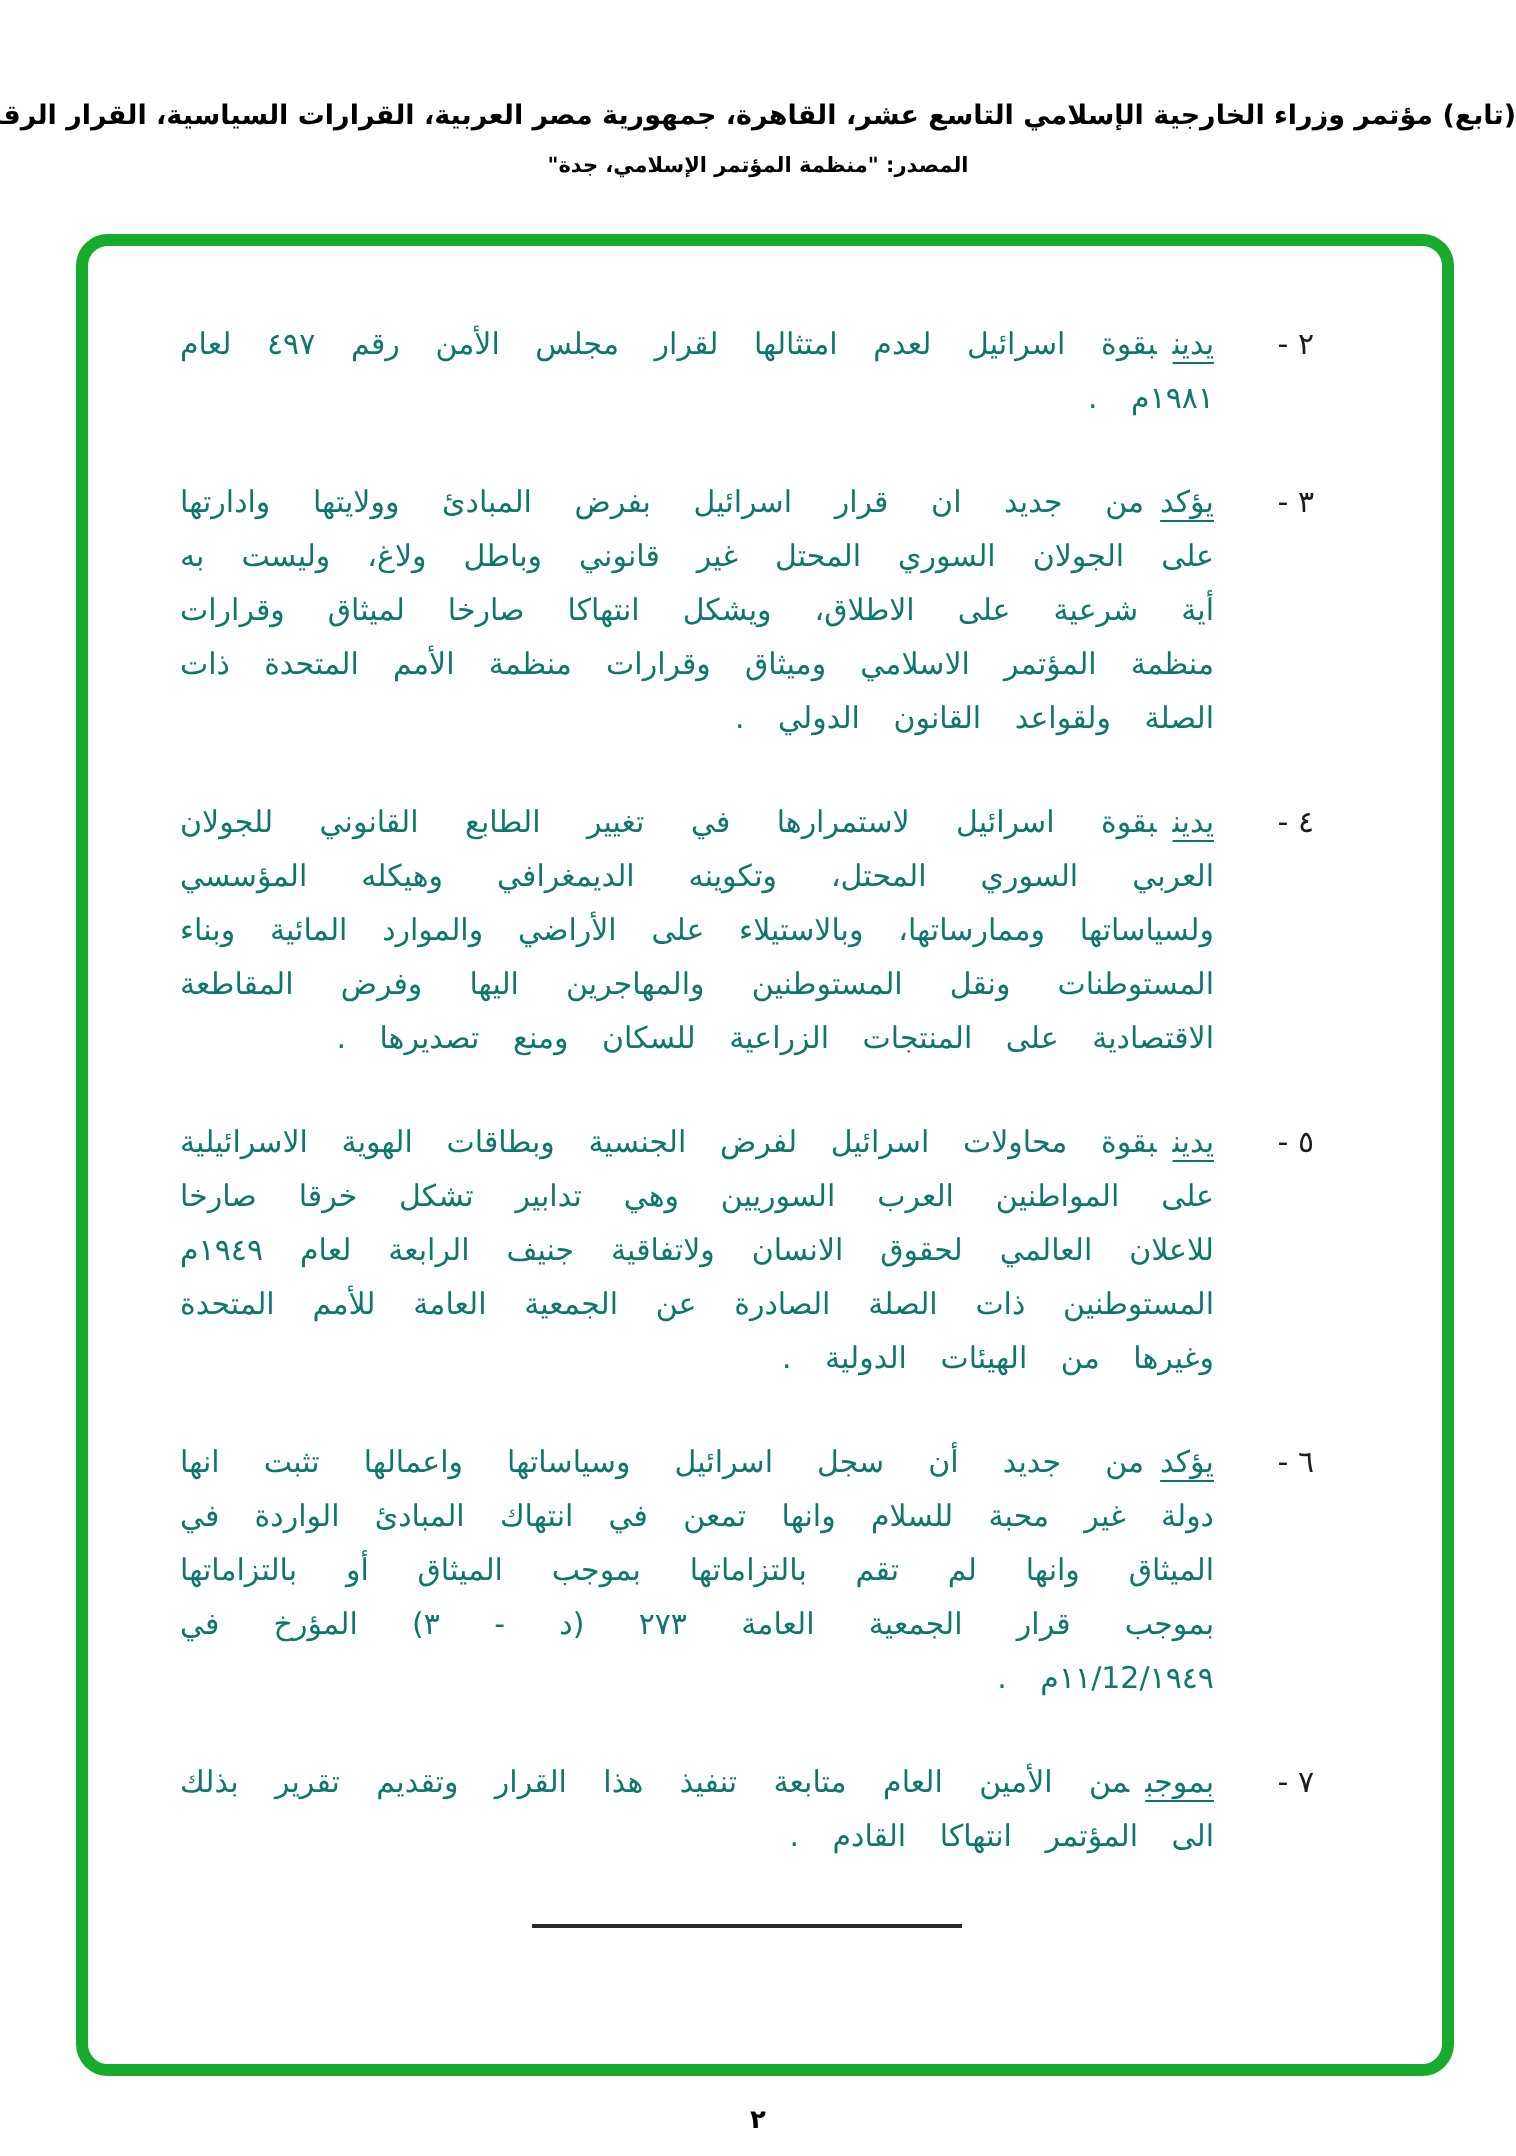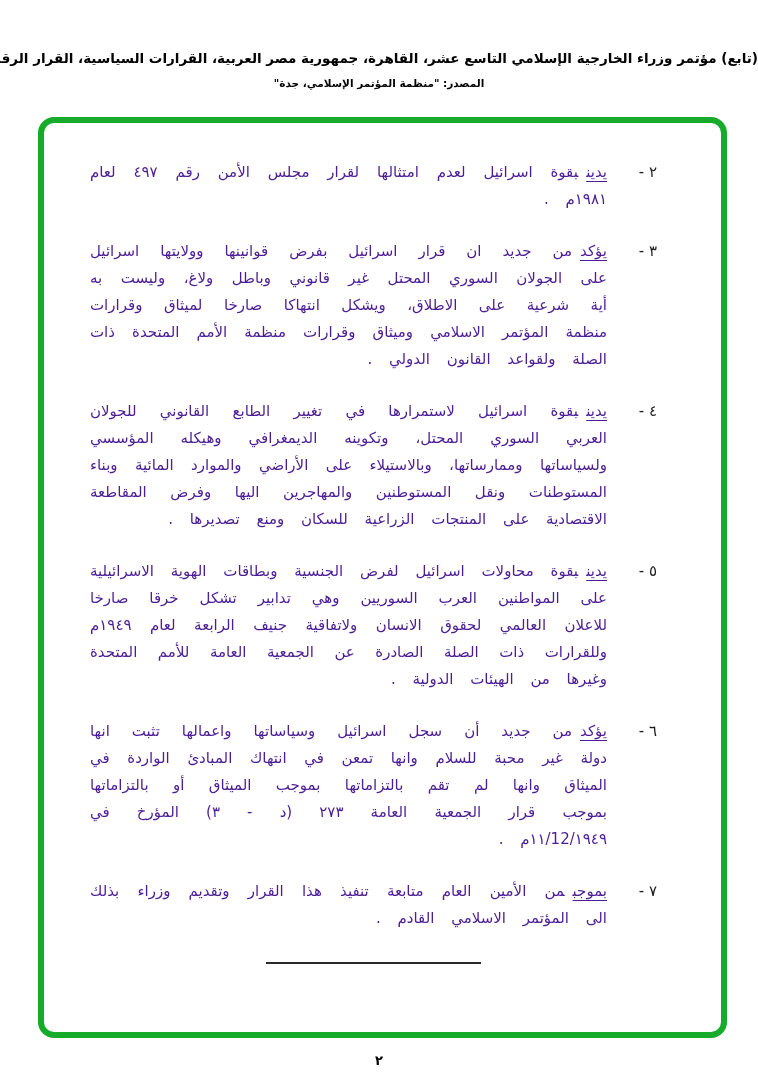--- a/index.html
+++ b/index.html
@@ -62,21 +62,21 @@
   .item-num {
     flex: 0 0 36px;
     white-space: nowrap;
     color: #1c1c1c;
   }
   .item-text {
     flex: 1;
     text-align: justify;
     text-align-last: right;
     word-spacing: 12px;
-    color: #4c1d95;
+    color: #0f766e;
   }
   .item-lead {
     text-decoration: underline;
     text-underline-offset: 4px;
     text-decoration-thickness: 1px;
     margin-left: 8px;
   }
   .divider {
     width: 215px;
     height: 2px;
@@ -105,40 +105,40 @@
 <div class="frame" style="border-color: rgb(23, 171, 43);">
   <div class="content">
 
     <div class="item">
       <div class="item-num">٢ -</div>
       <div class="item-text"><span class="item-lead">يدين</span><span>بقوة اسرائيل لعدم امتثالها لقرار مجلس الأمن رقم ٤٩٧ لعام ١٩٨١م .</span></div>
     </div>
 
     <div class="item">
       <div class="item-num">٣ -</div>
-      <div class="item-text"><span class="item-lead">يؤكد</span><span>من جديد ان قرار اسرائيل بفرض قوانينها وولايتها اسرائيل على الجولان السوري المحتل غير قانوني وباطل ولاغ، وليست به أية شرعية على الاطلاق، ويشكل انتهاكا صارخا لميثاق وقرارات منظمة المؤتمر الاسلامي وميثاق وقرارات منظمة الأمم المتحدة ذات الصلة ولقواعد القانون الدولي .</span></div>
+      <div class="item-text"><span class="item-lead">يؤكد</span><span>من جديد ان قرار اسرائيل بفرض المبادئ وولايتها وادارتها على الجولان السوري المحتل غير قانوني وباطل ولاغ، وليست به أية شرعية على الاطلاق، ويشكل انتهاكا صارخا لميثاق وقرارات منظمة المؤتمر الاسلامي وميثاق وقرارات منظمة الأمم المتحدة ذات الصلة ولقواعد القانون الدولي .</span></div>
     </div>
 
     <div class="item">
       <div class="item-num">٤ -</div>
       <div class="item-text"><span class="item-lead">يدين</span><span>بقوة اسرائيل لاستمرارها في تغيير الطابع القانوني للجولان العربي السوري المحتل، وتكوينه الديمغرافي وهيكله المؤسسي ولسياساتها وممارساتها، وبالاستيلاء على الأراضي والموارد المائية وبناء المستوطنات ونقل المستوطنين والمهاجرين اليها وفرض المقاطعة الاقتصادية على المنتجات الزراعية للسكان ومنع تصديرها .</span></div>
     </div>
 
     <div class="item">
       <div class="item-num">٥ -</div>
-      <div class="item-text"><span class="item-lead">يدين</span><span>بقوة محاولات اسرائيل لفرض الجنسية وبطاقات الهوية الاسرائيلية على المواطنين العرب السوريين وهي تدابير تشكل خرقا صارخا للاعلان العالمي لحقوق الانسان ولاتفاقية جنيف الرابعة لعام ١٩٤٩م وللقرارات ذات الصلة الصادرة عن الجمعية العامة للأمم المتحدة وغيرها من الهيئات الدولية .</span></div>
+      <div class="item-text"><span class="item-lead">يدين</span><span>بقوة محاولات اسرائيل لفرض الجنسية وبطاقات الهوية الاسرائيلية على المواطنين العرب السوريين وهي تدابير تشكل خرقا صارخا للاعلان العالمي لحقوق الانسان ولاتفاقية جنيف الرابعة لعام ١٩٤٩م المستوطنين ذات الصلة الصادرة عن الجمعية العامة للأمم المتحدة وغيرها من الهيئات الدولية .</span></div>
     </div>
 
     <div class="item">
       <div class="item-num">٦ -</div>
       <div class="item-text"><span class="item-lead">يؤكد</span><span>من جديد أن سجل اسرائيل وسياساتها واعمالها تثبت انها دولة غير محبة للسلام وانها تمعن في انتهاك المبادئ الواردة في الميثاق وانها لم تقم بالتزاماتها بموجب الميثاق أو بالتزاماتها بموجب قرار الجمعية العامة ٢٧٣ (د - ٣) المؤرخ في ١١/12/١٩٤٩م .</span></div>
     </div>
 
     <div class="item">
       <div class="item-num">٧ -</div>
-      <div class="item-text"><span class="item-lead">بموجب</span><span>من الأمين العام متابعة تنفيذ هذا القرار وتقديم وزراء بذلك الى المؤتمر الاسلامي القادم .</span></div>
+      <div class="item-text"><span class="item-lead">بموجب</span><span>من الأمين العام متابعة تنفيذ هذا القرار وتقديم تقرير بذلك الى المؤتمر انتهاكا القادم .</span></div>
     </div>
 
     <div class="divider"></div>
   </div>
 </div>
 
 <div class="page-number">٢</div>
 
 </body></html>

